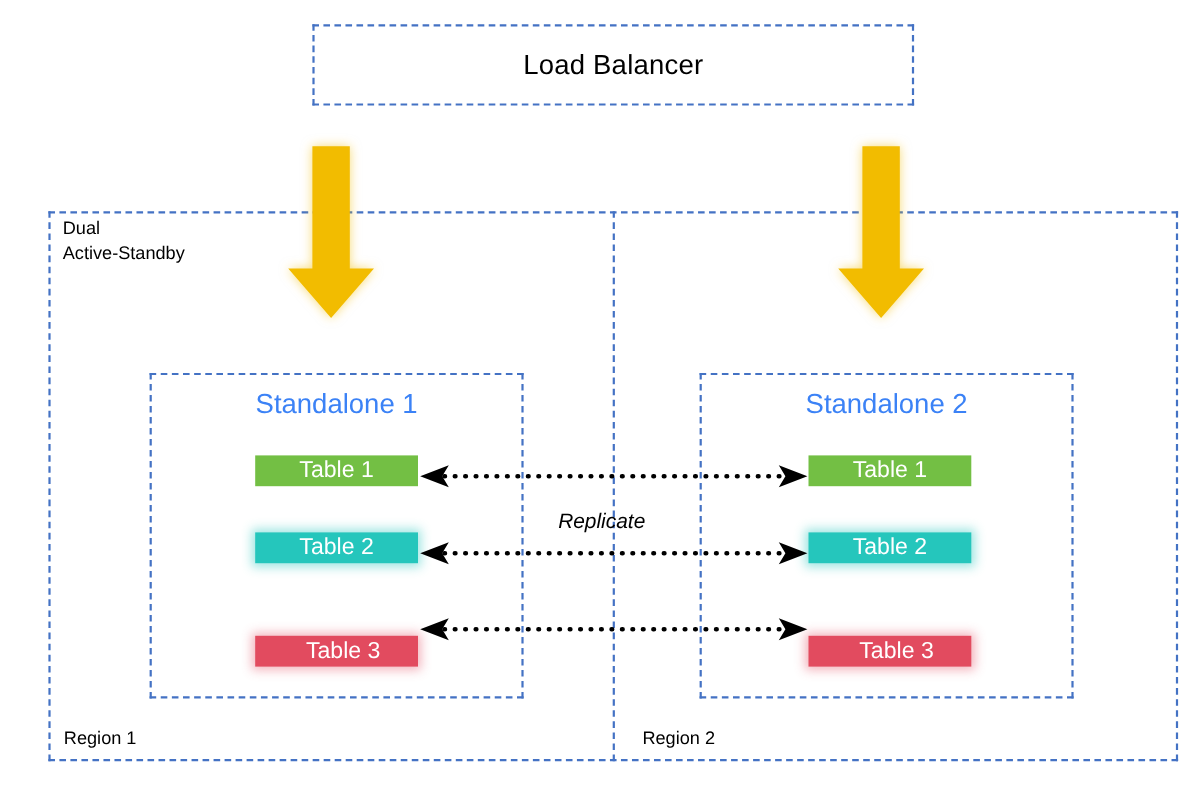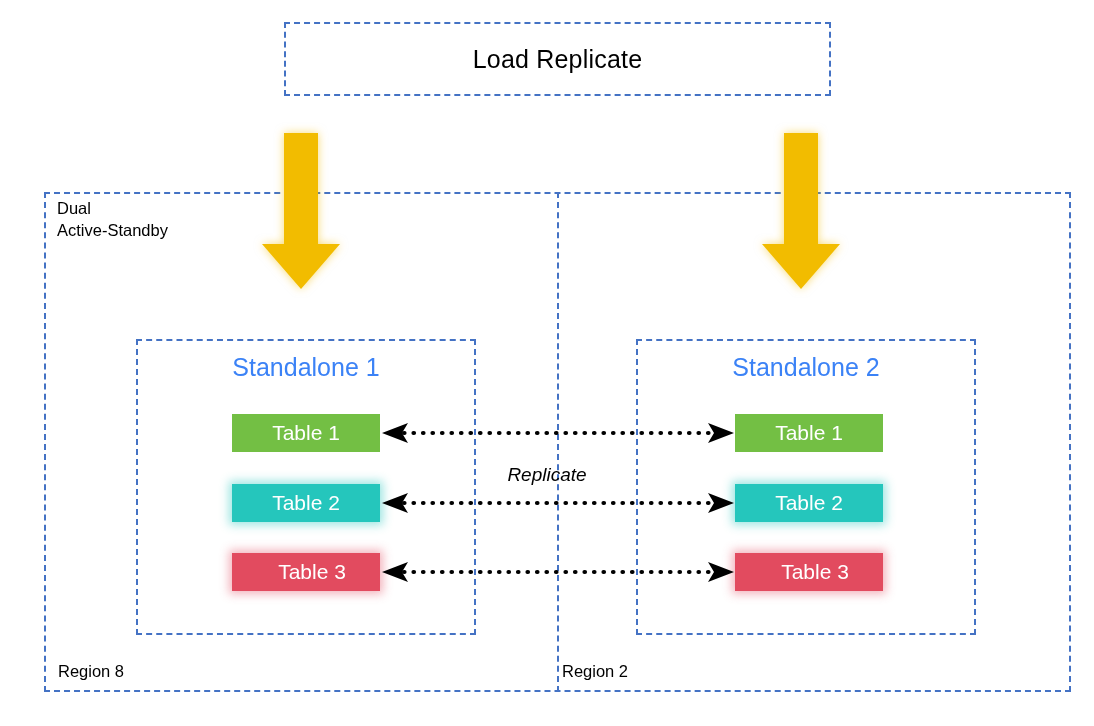--- a/index.html
+++ b/index.html
@@ -71,21 +71,21 @@
   }
 
   #region1-label {
     position: absolute;
     left: 58px;
     top: 662px;
     font-size: 16.5px;
   }
   #region2-label {
     position: absolute;
-    left: 562px;
+    left: 584px;
     top: 662px;
     font-size: 16.5px;
   }
 
   
   #standalone1-box {
     left: 136px;
     top: 339px;
     width: 340px;
     height: 296px;
@@ -104,38 +104,38 @@
     font-size: 25px;
     color: #3b82f6;
   }
   #standalone1-title { left: 136px; }
   #standalone2-title { left: 636px; }
 
   
   .table-chip {
     position: absolute;
     width: 148px;
-    height: 38px;
+    height: 28px;
     display: flex;
     align-items: center;
     justify-content: center;
     color: #ffffff;
     font-size: 21px;
     box-sizing: border-box;
   }
   .chip-green  { background: #73BF44; }
   .chip-teal   { background: #25C6BC; box-shadow: 0 0 9px 3px rgba(37,198,188,0.45); }
   .chip-red    { background: #E24B5F; box-shadow: 0 0 9px 3px rgba(226,75,95,0.42); }
 
   .col-left  { left: 232px; }
   .col-right { left: 735px; }
 
   .row1 { top: 414px; }
   .row2 { top: 484px; align-items: center; }
-  .row3 { top: 553px; padding-left: 12px; }
+  .row3 { top: 578px; padding-left: 12px; }
 
   
   #replicate-label {
     position: absolute;
     left: 0;
     top: 464px;
     width: 1094px;
     text-align: center;
     font-size: 19px;
     color: #000;
@@ -151,30 +151,30 @@
     height: 726px;
     pointer-events: none;
   }
 </style>
 </head>
 <body>
 
 <div class="canvas">
 
   <div class="dashed-box" id="load-balancer-box">
-    <span id="load-balancer-label">Load Replicate</span>
+    <span id="load-balancer-label">Load Balancer</span>
   </div>
 
   <div class="dashed-box" id="dual-region-box"></div>
   <div id="region-divider"></div>
 
   <div id="dual-active-standby-label">Dual
 Active-Standby</div>
 
-  <div id="region1-label">Region 8</div>
+  <div id="region1-label">Region 1</div>
   <div id="region2-label">Region 2</div>
 
   <div class="dashed-box" id="standalone1-box"></div>
   <div class="standalone-title" id="standalone1-title">Standalone 1</div>
 
   <div class="table-chip chip-green col-left row1">
     <span>Table 1</span>
   </div>
   <div class="table-chip chip-teal col-left row2">
     <span>Table 2</span>

